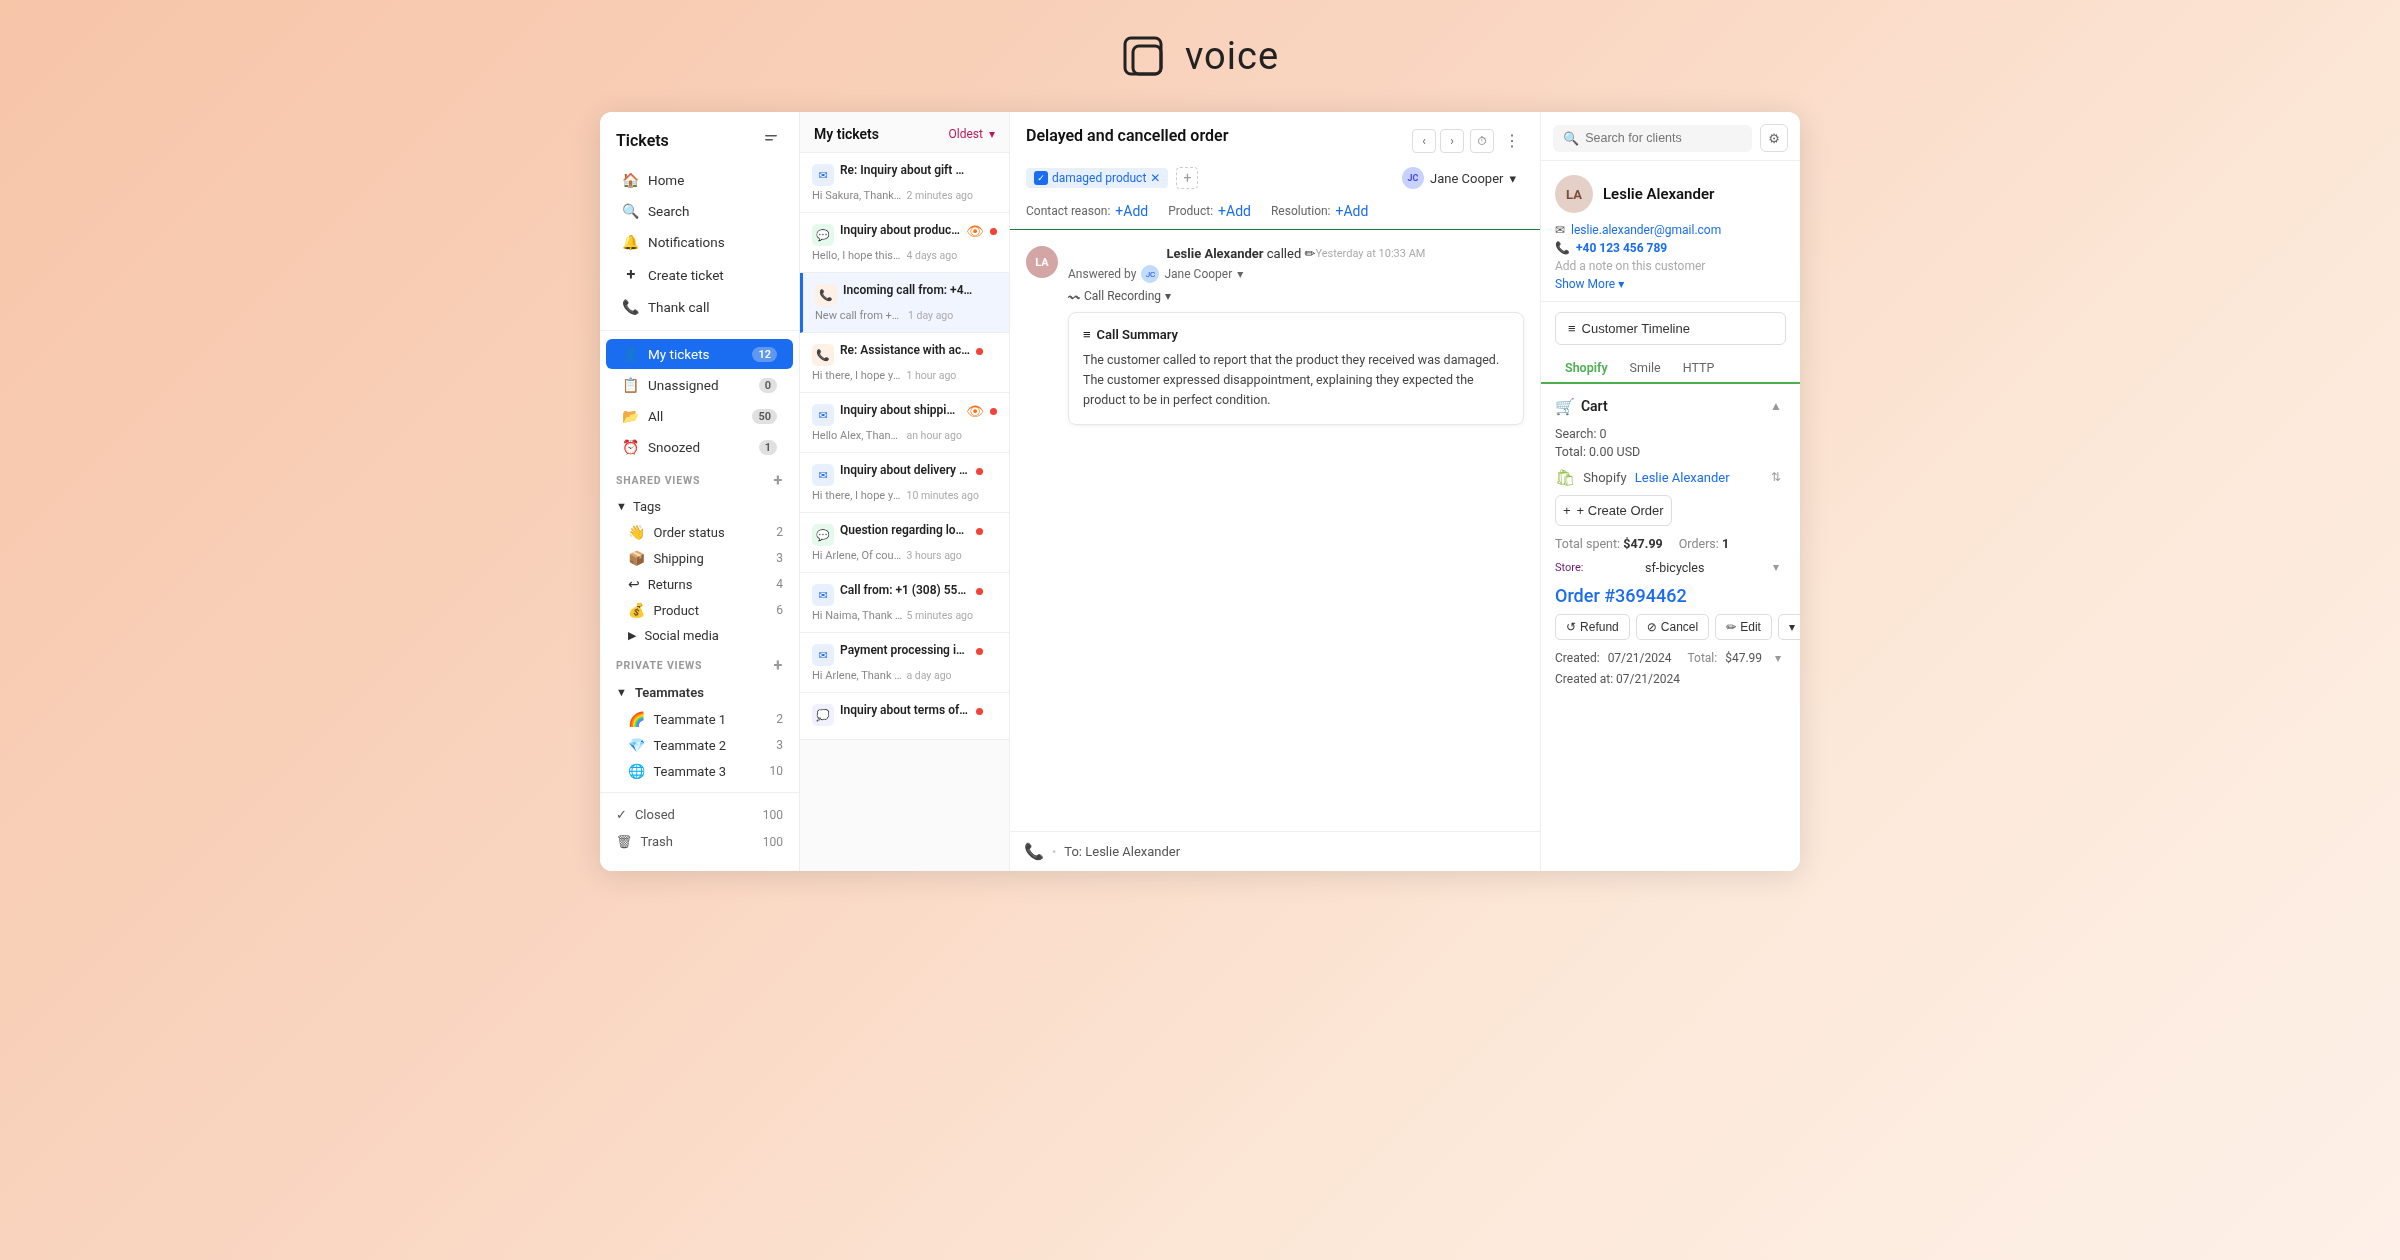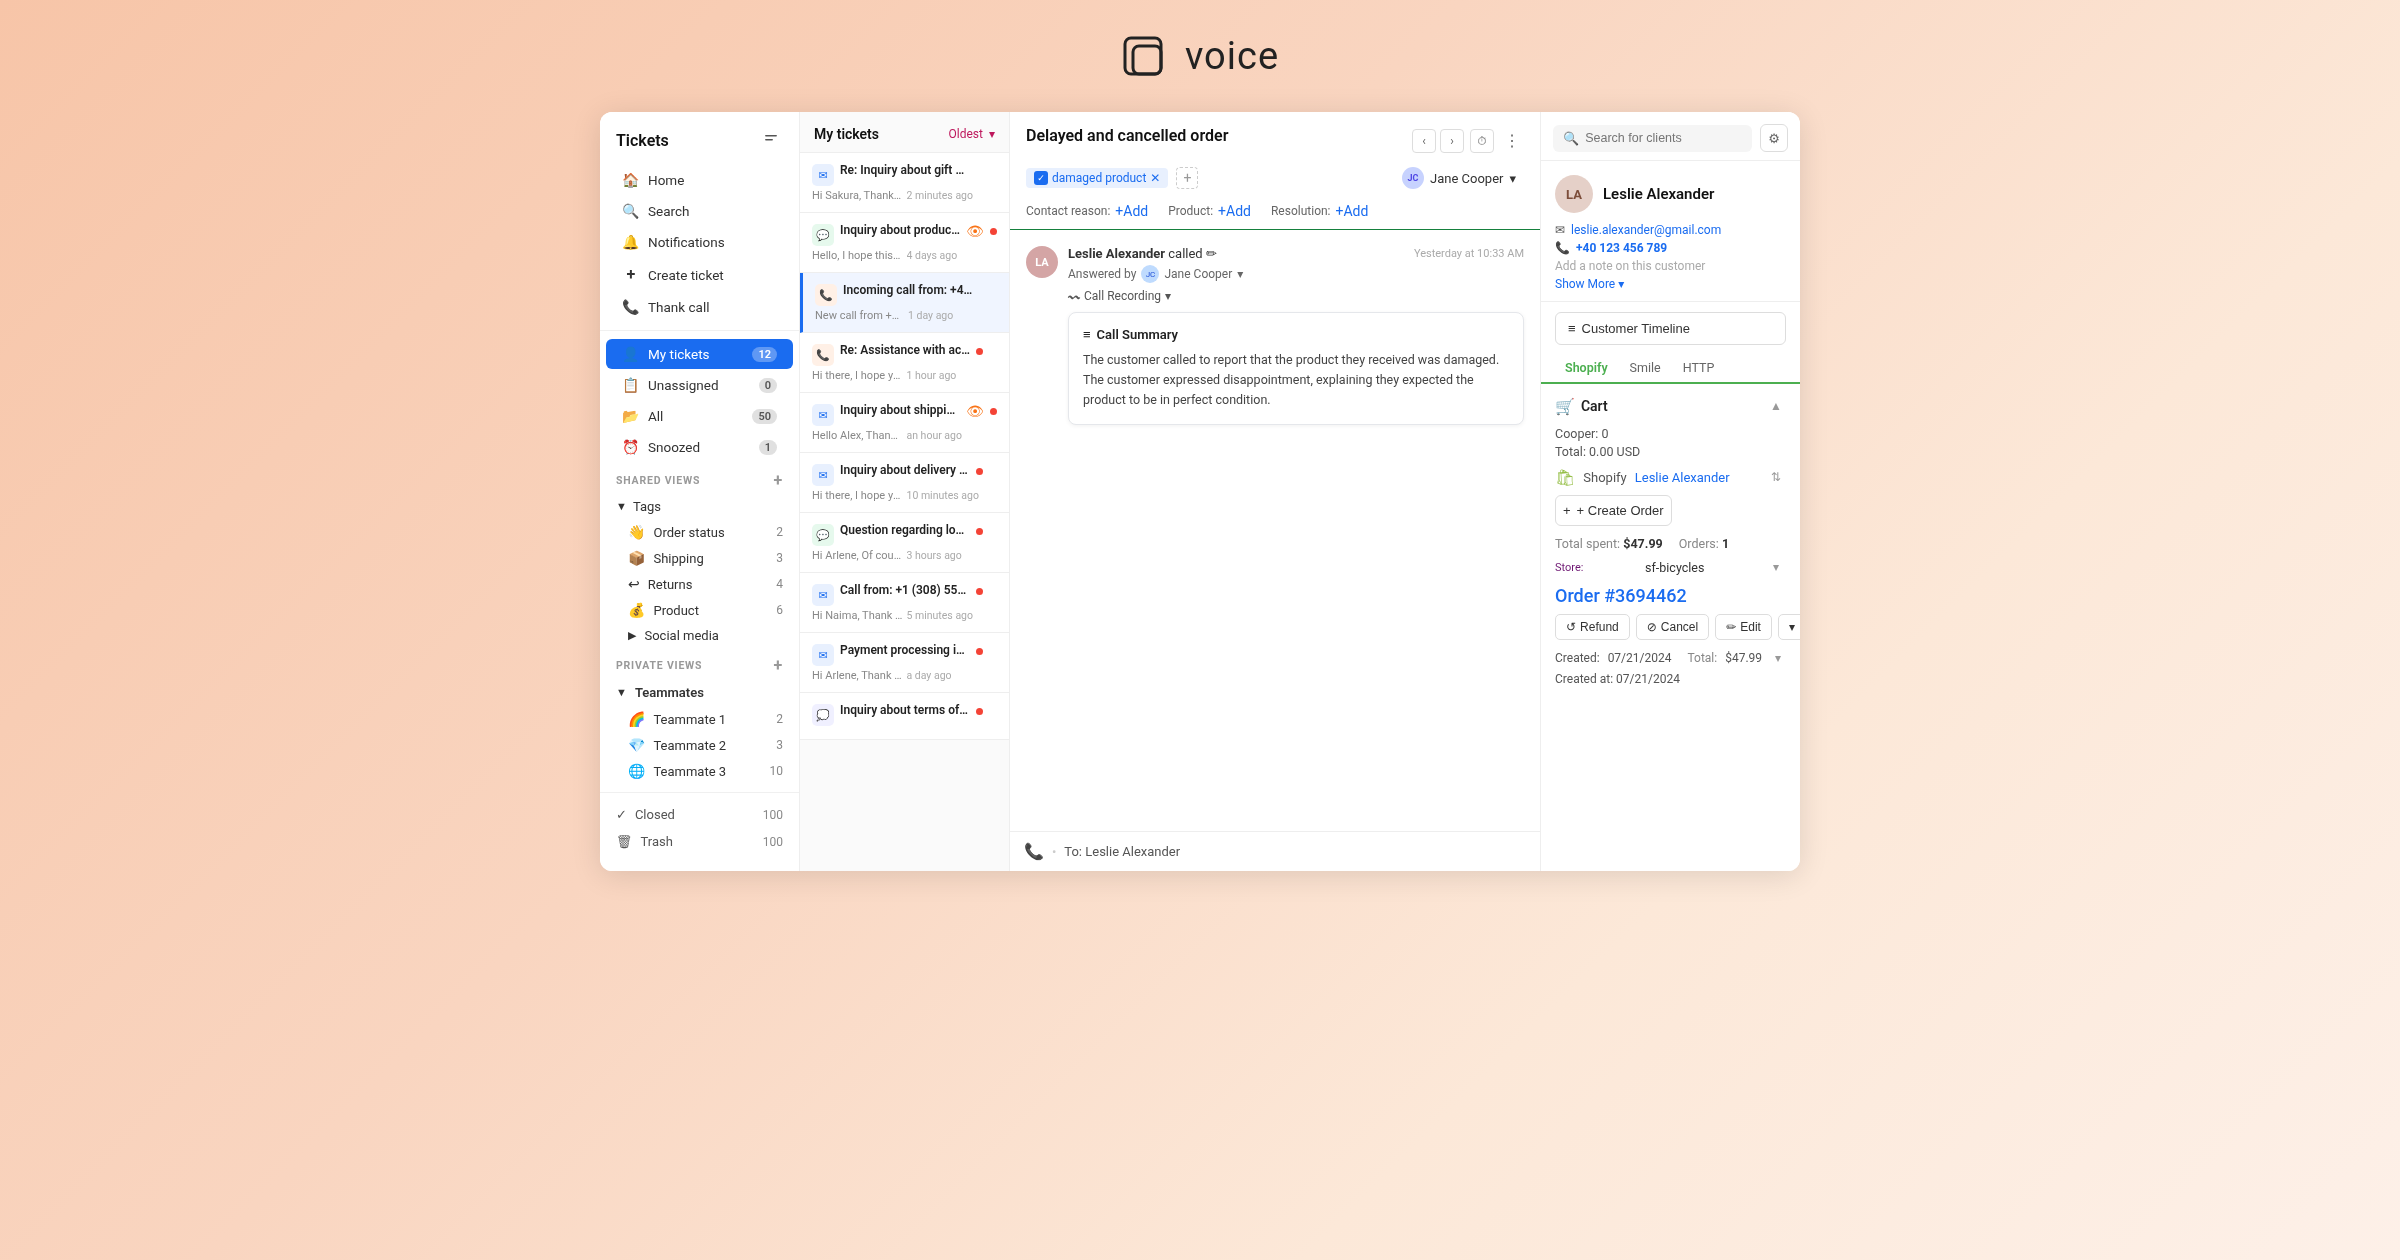--- a/index.html
+++ b/index.html
@@ -375,21 +375,21 @@
       align-items: center;
       justify-content: center;
       font-size: 11px;
       font-weight: 700;
       color: #fff;
       flex-shrink: 0;
     }
     .call-content { flex: 1; }
     .call-header {
       display: flex;
-      justify-content: space-between;
+      justify-content: center;
       align-items: center;
       margin-bottom: 4px;
     }
     .call-info { font-size: 13px; color: #333; }
     .call-time { font-size: 11px; color: #aaa; }
     .call-answered {
       font-size: 12px;
       color: #666;
       margin-bottom: 4px;
       display: flex;
@@ -1084,21 +1084,21 @@
 
     <div class="shopify-section">
       <div class="shopify-section-header">
         <div class="shopify-section-title">
           <span class="cart-icon">🛒</span>
           <span>Cart</span>
         </div>
         <div class="chevron-btn">▲</div>
       </div>
       <div class="cart-info">
-        <span>Cooper:</span>
+        <span>Search:</span>
         <span>0</span>
       </div>
       <div class="cart-info">
         <span>Total:</span>
         <span>0.00 USD</span>
       </div>
 
       <div class="shopify-link-row">
         <span class="shopify-icon">🛍</span>
         <span style="font-size:13px; color:#555;">Shopify</span>

